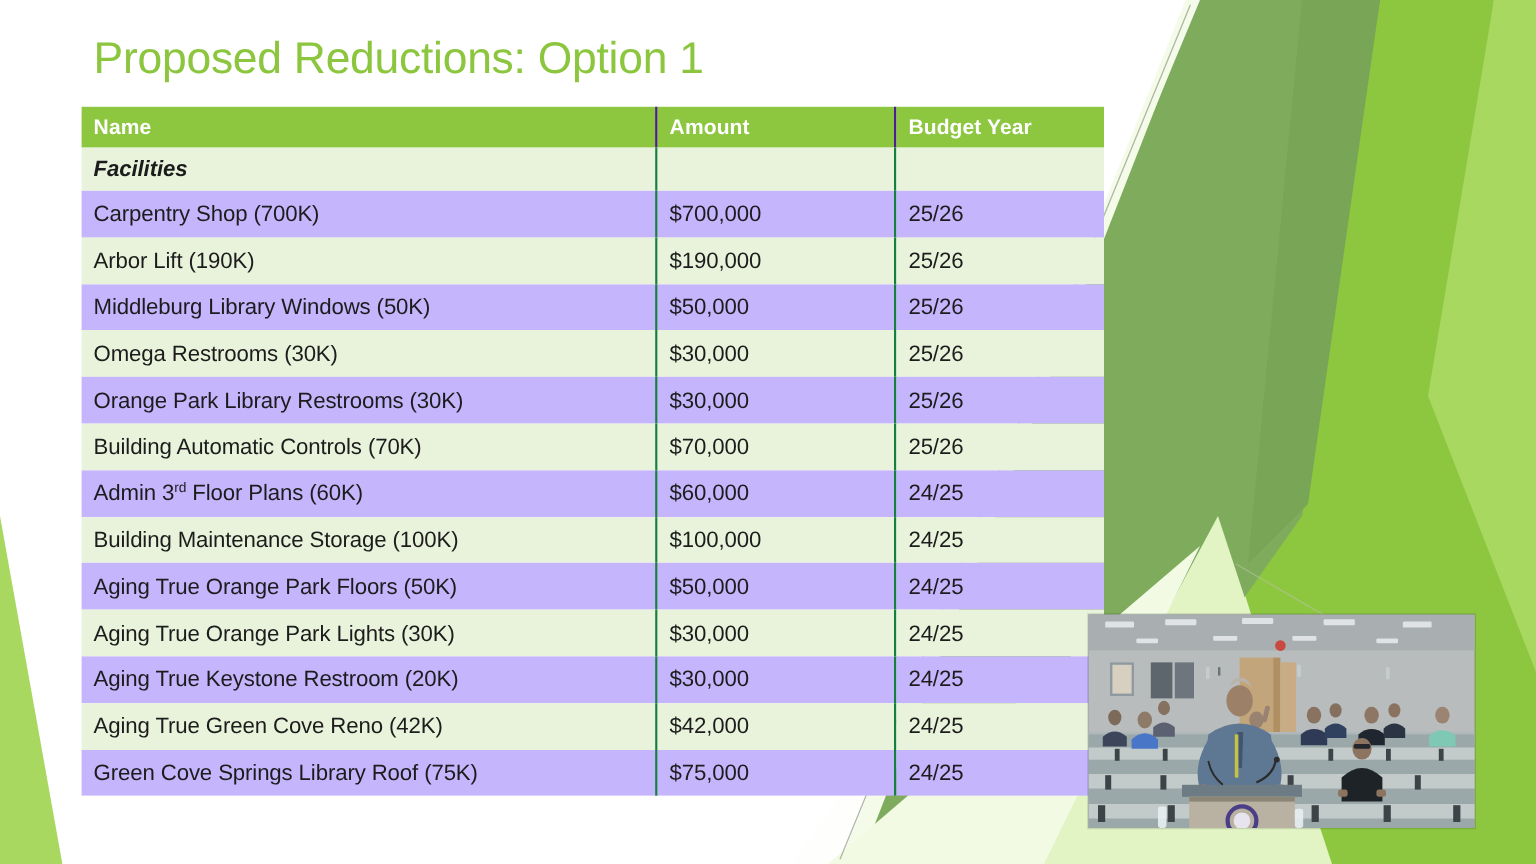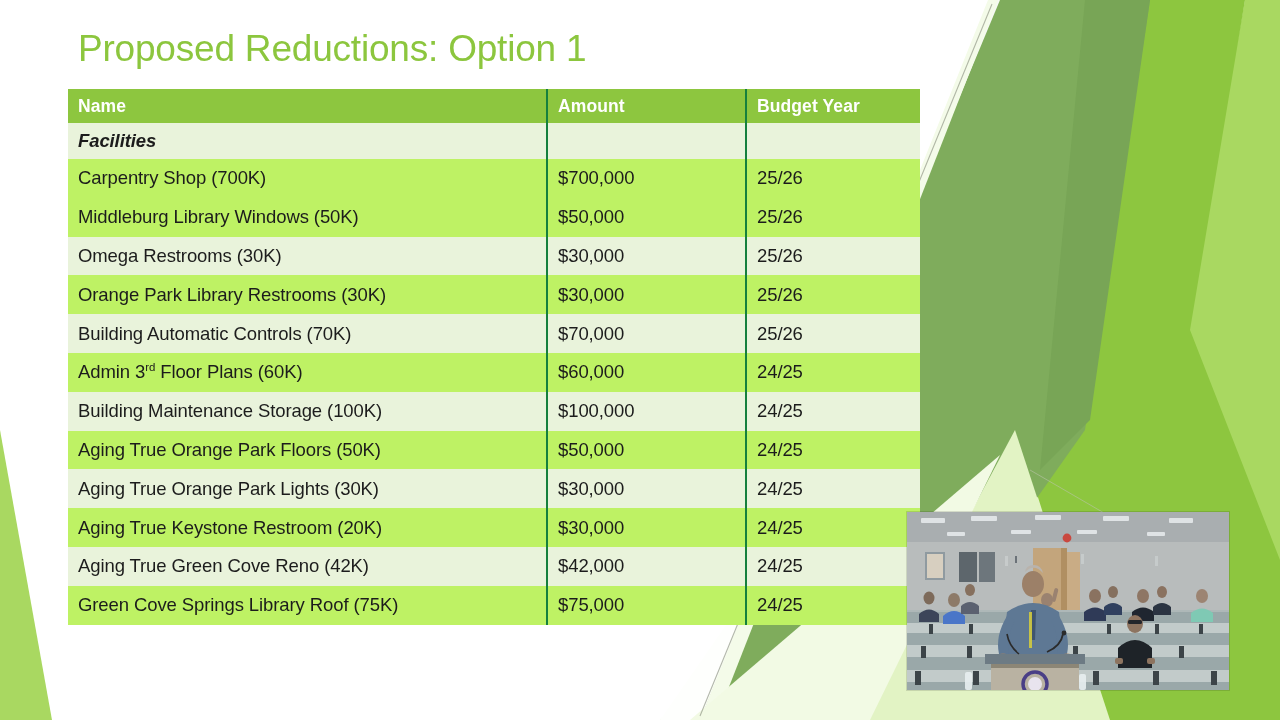--- a/index.html
+++ b/index.html
@@ -45,39 +45,39 @@
 
   #reductions-table thead th {
     background:#8DC63F;
     color:#ffffff;
     font-size:17.5px;
     font-weight:bold;
     text-align:left;
     height:34px;
     padding:0 0 0 10px;
     vertical-align:middle;
-    border-right:2px solid #15803d;
+    border-right:2px solid #4c1d95;
     letter-spacing:0.1px;
   }
   #reductions-table thead th:last-child { border-right:none; }
 
   #reductions-table tbody td {
     font-size:18.5px;
     color:#1c1c1c;
     height:38.8px;
     padding:0 0 0 10px;
     vertical-align:middle;
     border-right:2px solid #15803d;
     white-space:nowrap;
     letter-spacing:-0.1px;
   }
   #reductions-table tbody td:last-child { border-right:none; }
 
   #reductions-table tbody tr.band-a td { background:#E9F3DB; }
-  #reductions-table tbody tr.band-b td { background:#bef264; }
+  #reductions-table tbody tr.band-b td { background:#c4b5fd; }
 
   #reductions-table tbody tr.section-row td {
     font-style:italic;
     font-weight:bold;
     font-size:18.5px;
     height:36px;
   }
 
   .year-next   { color:#1c1c1c; }
   .year-prior  { color:#49C3F1; }
@@ -147,20 +147,25 @@
   </thead>
   <tbody id="table-body">
       <tr class="band-a section-row">
         <td>Facilities</td>
         <td></td>
         <td class=""></td>
       </tr>
       <tr class="band-b">
         <td>Carpentry Shop (700K)</td>
         <td>$700,000</td>
+        <td class="year-next">25/26</td>
+      </tr>
+      <tr class="band-a">
+        <td>Arbor Lift (190K)</td>
+        <td>$190,000</td>
         <td class="year-next">25/26</td>
       </tr>
       <tr class="band-b">
         <td>Middleburg Library Windows (50K)</td>
         <td>$50,000</td>
         <td class="year-next">25/26</td>
       </tr>
       <tr class="band-a">
         <td>Omega Restrooms (30K)</td>
         <td>$30,000</td>

